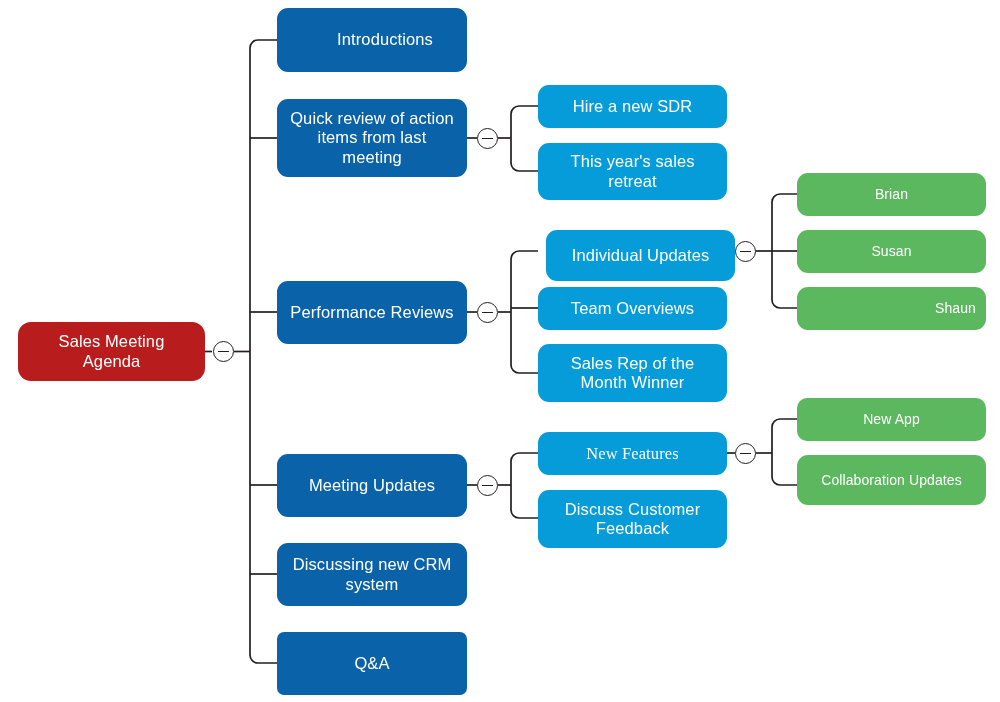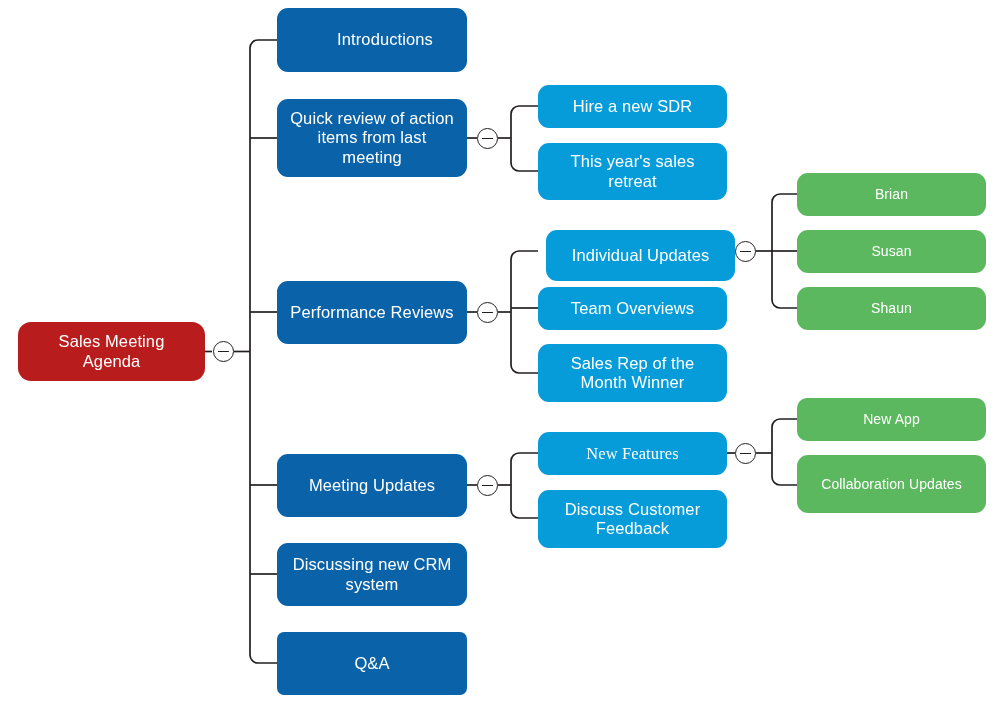--- a/index.html
+++ b/index.html
@@ -151,25 +151,25 @@
   </div>
 
   <div class="node lvl3" style="left:797px;top:173px;width:189px;height:43px;">
     <span>Brian</span>
   </div>
 
   <div class="node lvl3" style="left:797px;top:230px;width:189px;height:43px;">
     <span>Susan</span>
   </div>
 
-  <div class="node lvl3" style="left:797px;top:287px;width:189px;height:43px;">
+  <div class="node lvl3" style="left:797px;top:287px;width:189px;height:43px;justify-content:flex-end;">
     <span>Shaun</span>
   </div>
 
   <div class="node lvl3" style="left:797px;top:398px;width:189px;height:43px;border-radius:10px;">
     <span>New App</span>
   </div>
 
-  <div class="node lvl3" style="left:797px;top:455px;width:189px;height:58px;">
+  <div class="node lvl3" style="left:797px;top:455px;width:189px;height:50px;">
     <span>Collaboration Updates</span>
   </div>
 
 </div>
 
 </body></html>

